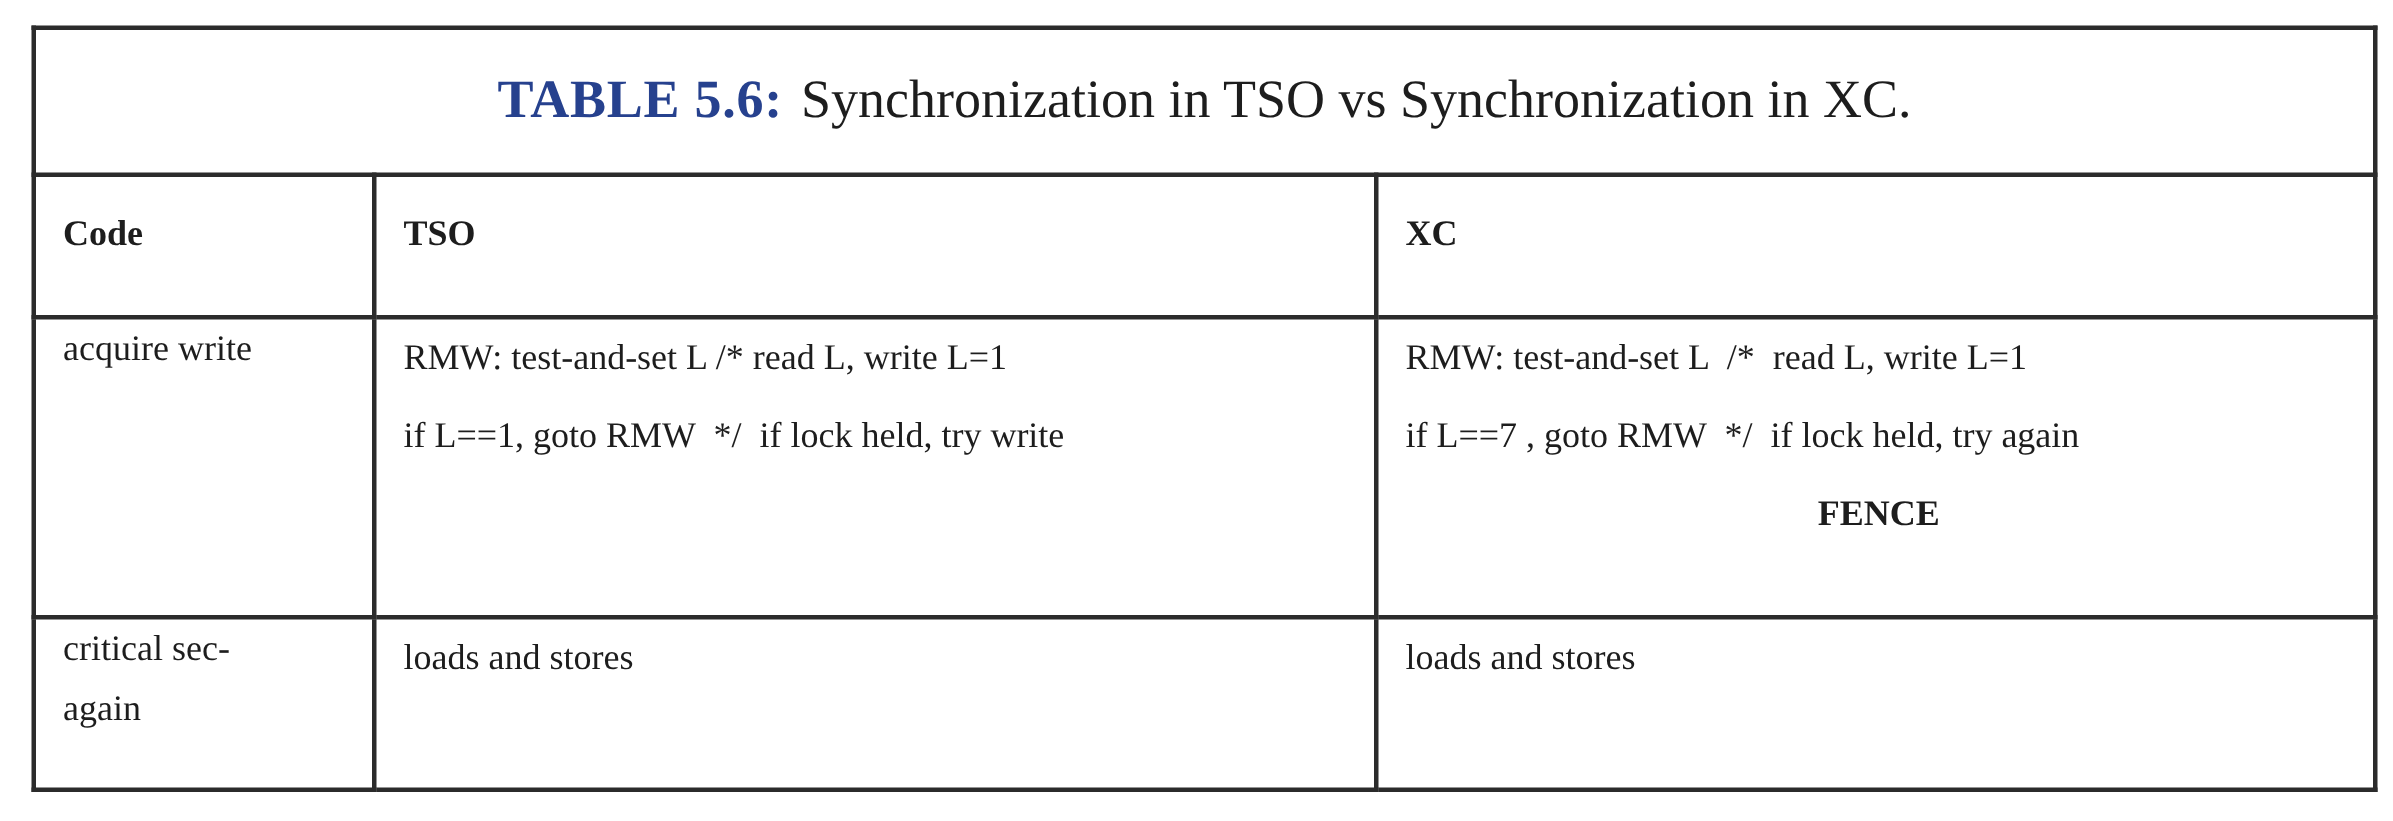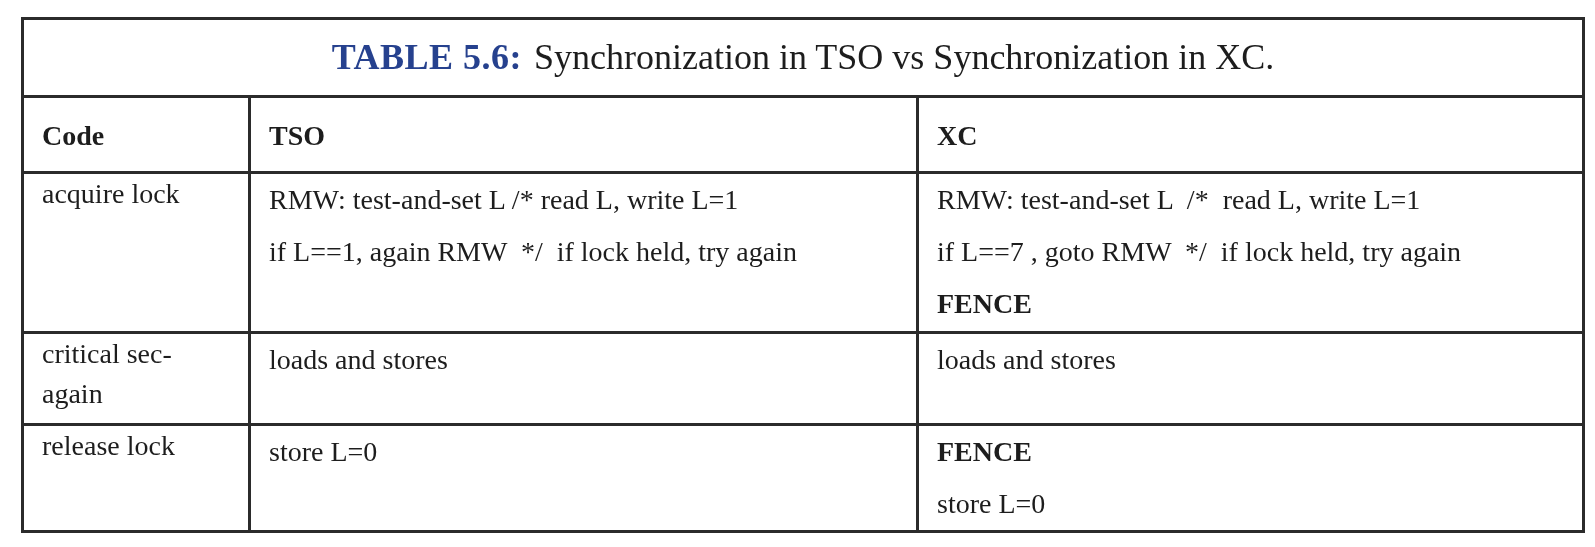--- a/index.html
+++ b/index.html
@@ -14,21 +14,21 @@
   table.sync{
     position:absolute;left:21px;top:17px;
     width:1561px;height:511px;
     border-collapse:collapse;table-layout:fixed;
     background:#ffffff;
   }
   table.sync td{
     border:3px solid var(--line);
     vertical-align:top;
     padding:0 14px 0 18px;
-    font-size:28px;
+    font-size:24px;
     line-height:52px;
   }
   tr.title-row td{
     height:78px;
     text-align:center;
     vertical-align:middle;
     font-size:36px;
     line-height:40px;
     padding:4px 10px 6px 10px;
   }
@@ -40,21 +40,21 @@
     padding-top:20px;
     line-height:36px;
   }
   tr.r1 td{height:160px;}
   tr.r2 td{height:92px;}
   tr.r3 td{height:105px;}
   td.body-cell{padding-top:3px;}
   td.code-col .line{line-height:40px;}
   td.code-col{padding-top:9px;}
   .line{white-space:pre-wrap;}
-  .bold-line{font-weight:bold;}
+  .bold-line{font-weight:bold;text-align:center;}
 </style>
 </head>
 <body>
 
 <div class="page">
   <table class="sync">
     <colgroup>
       <col style="width:227px">
       <col style="width:668px">
       <col style="width:666px">
@@ -65,51 +65,39 @@
         <span class="tbl-label">TABLE 5.6:</span><span class="tbl-caption">Synchronization in TSO vs Synchronization in XC.</span>
       </td>
     </tr>
     <tr class="header-row">
       <td class="code-col">Code</td>
       <td>TSO</td>
       <td>XC</td>
     </tr>
     <tr class="r1">
       <td class="code-col body-cell">
-        <div class="line">acquire lock</div>
+        <div class="line">acquire write</div>
       </td>
       <td class="body-cell">
         <div class="line">RMW: test-and-set L /* read L, write L=1</div>
-        <div class="line">if L==1, again RMW  */  if lock held, try again</div>
+        <div class="line">if L==1, goto RMW  */  if lock held, try write</div>
       </td>
       <td class="body-cell">
         <div class="line">RMW: test-and-set L  /*  read L, write L=1</div>
         <div class="line">if L==7 , goto RMW  */  if lock held, try again</div>
         <div class="line bold-line">FENCE</div>
       </td>
     </tr>
     <tr class="r2">
       <td class="code-col body-cell">
         <div class="line">critical sec-</div>
         <div class="line">again</div>
       </td>
       <td class="body-cell">
         <div class="line">loads and stores</div>
       </td>
       <td class="body-cell">
         <div class="line">loads and stores</div>
       </td>
     </tr>
-    <tr class="r3">
-      <td class="code-col body-cell">
-        <div class="line">release lock</div>
-      </td>
-      <td class="body-cell">
-        <div class="line">store L=0</div>
-      </td>
-      <td class="body-cell">
-        <div class="line bold-line">FENCE</div>
-        <div class="line">store L=0</div>
-      </td>
-    </tr>
   </tbody>
     </table>
 </div>
 
 </body></html>

